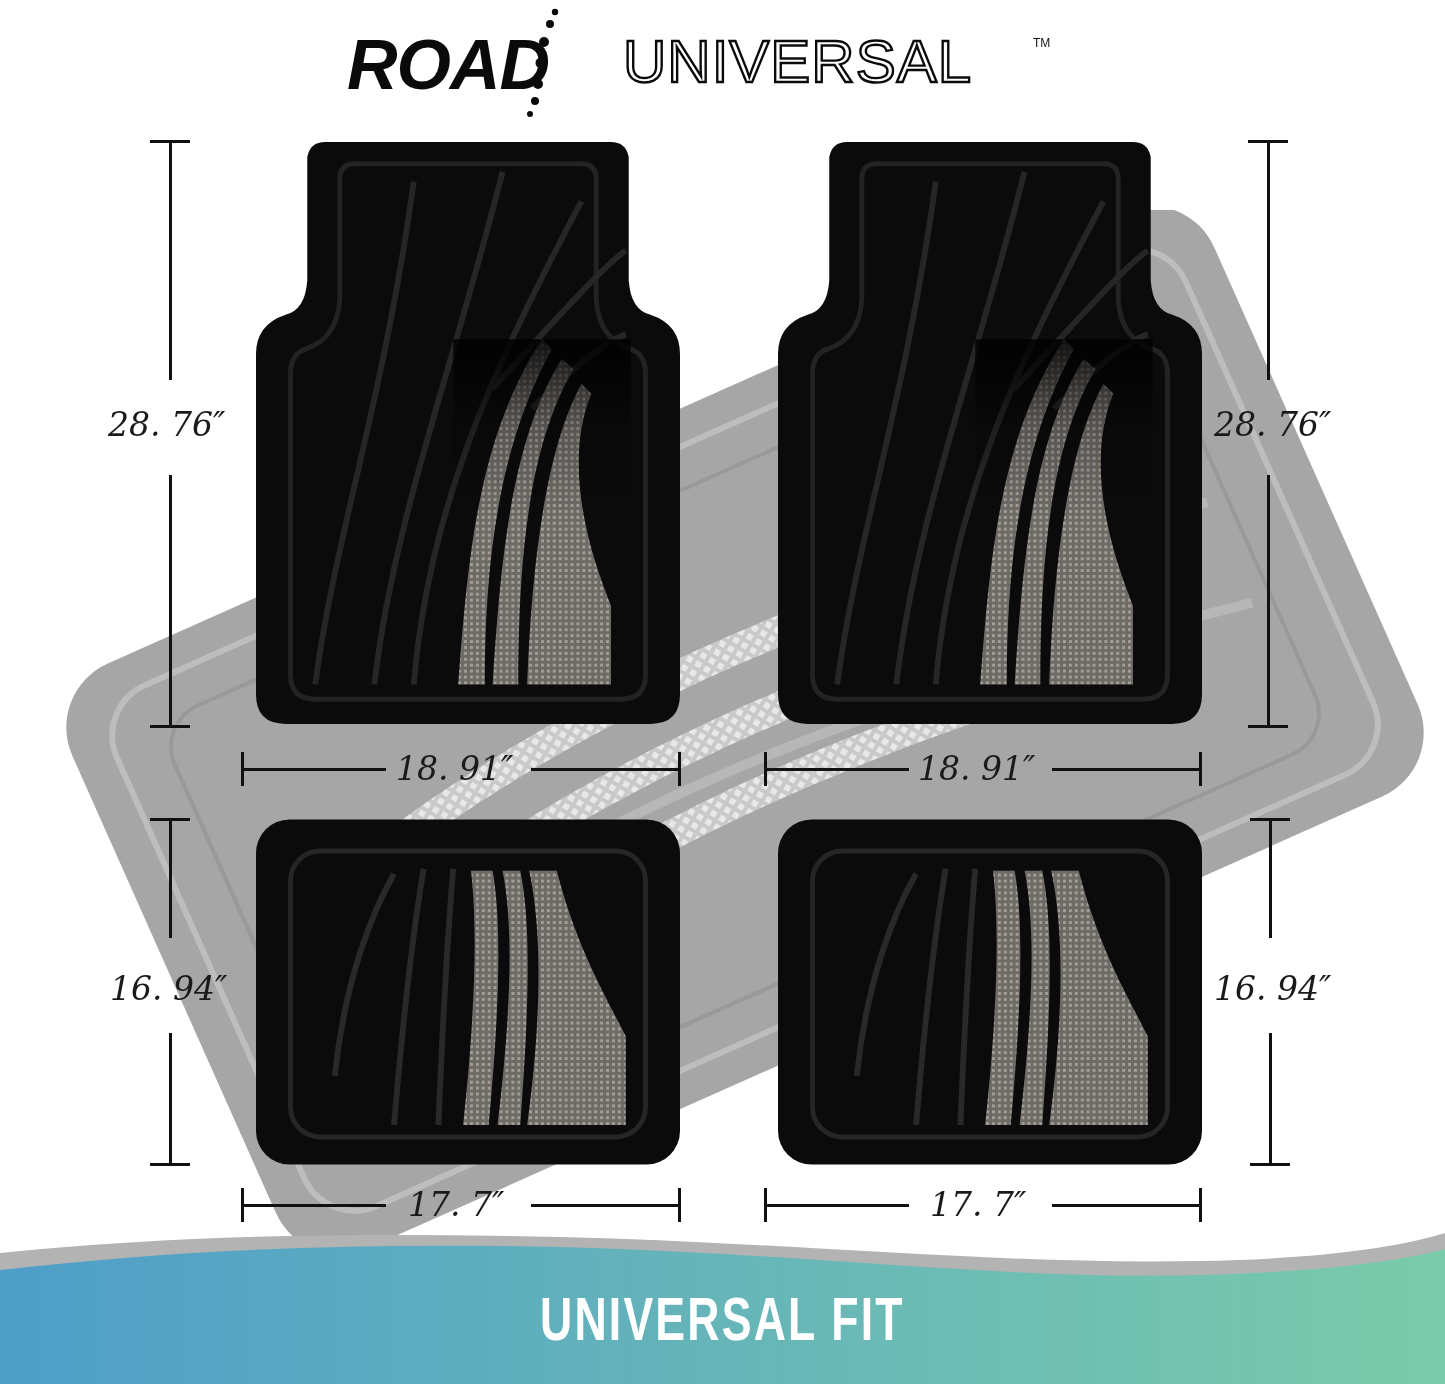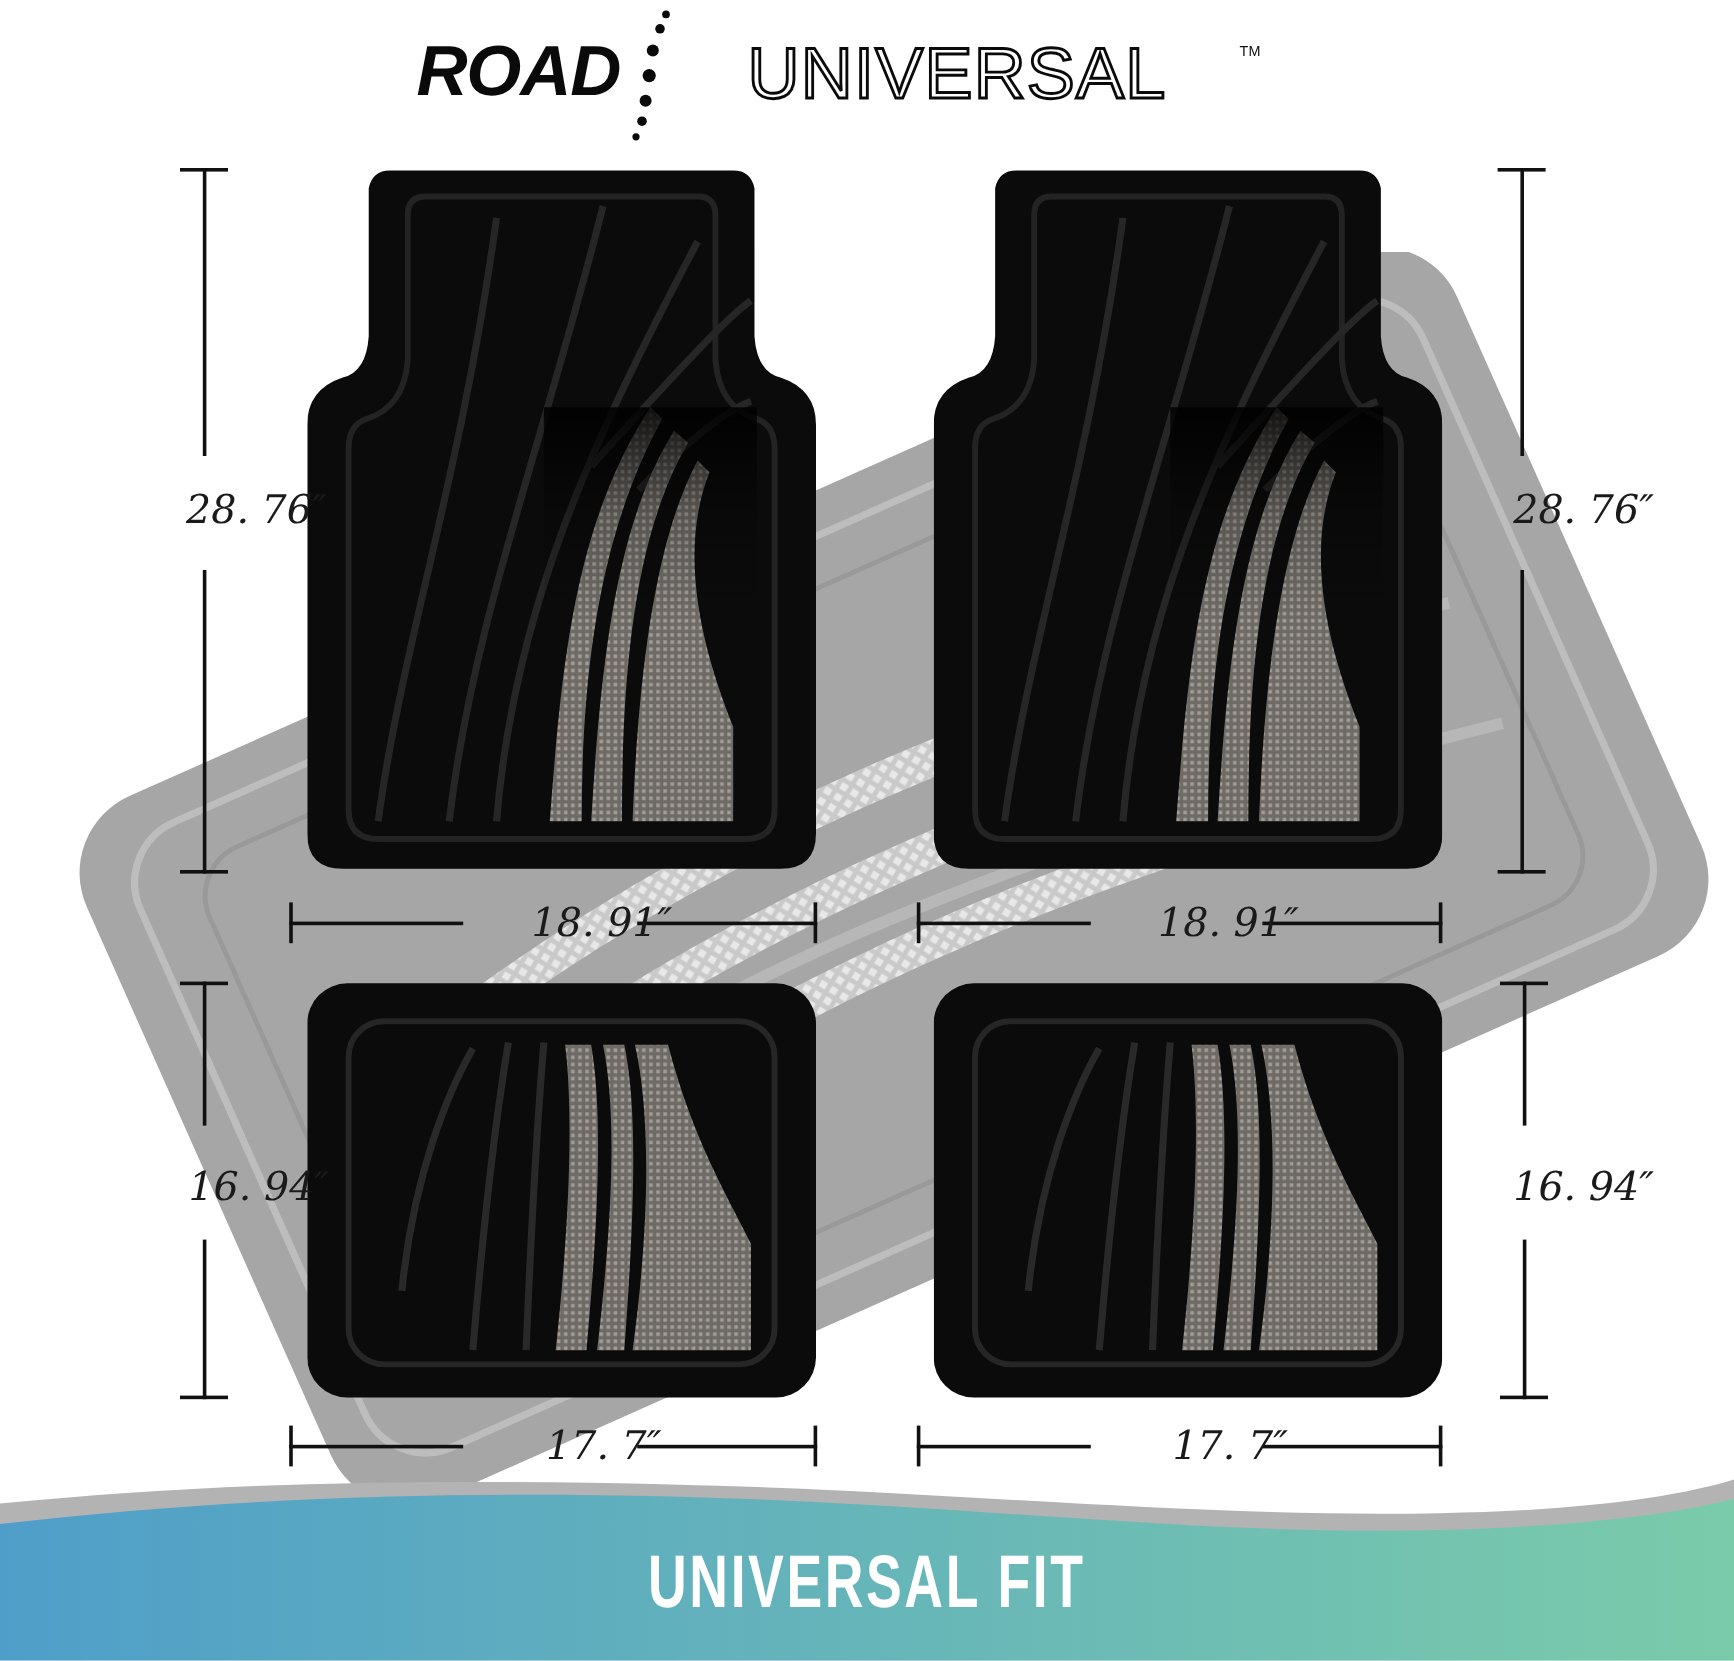--- a/index.html
+++ b/index.html
@@ -9,21 +9,21 @@
     font-family: "Liberation Sans", sans-serif;
   }
   
   .logo {
     position: absolute; left: 345px; top: 8px; width: 720px; height: 110px;
   }
   .logo-road {
     position: absolute; left: 2px; top: 22px;
     font-family: "Liberation Sans", sans-serif;
     font-weight: 700; font-style: italic;
-    font-size: 59px; letter-spacing: -1px; color: #0a0a0a;
+    font-size: 70px; letter-spacing: -1px; color: #0a0a0a;
     line-height: 1;
   }
   .logo-comforts {
     position: absolute; left: 278px; top: 24px;
     font-family: "Liberation Sans", sans-serif;
     font-weight: 400; font-size: 60px; letter-spacing: 1px;
     color: #ffffff; -webkit-text-stroke: 2.4px #0a0a0a; line-height: 1;
   }
   .logo-tm {
     position: absolute; left: 688px; top: 28px; font-size: 12px; color: #111;
@@ -44,21 +44,21 @@
     position: absolute; width: 40px;
   }
   .dim-v .cap { position: absolute; left: 0; width: 40px; height: 2.5px; background: #111; }
   .dim-v .line { position: absolute; left: 19px; width: 2.5px; background: #111; }
   .dim-h { position: absolute; height: 34px; }
   .dim-h .cap { position: absolute; top: 0; width: 2.5px; height: 34px; background: #111; }
   .dim-h .line { position: absolute; top: 16px; height: 2.5px; background: #111; }
   .dim-label {
     position: absolute;
     font-family: "DejaVu Serif", serif; font-style: italic;
-    font-size: 33px; color: #1a1a1a; white-space: nowrap; line-height: 1; margin-left: 47px;
+    font-size: 33px; color: #1a1a1a; white-space: nowrap; line-height: 1;
   }
 
   
   .banner { position: absolute; left: 0; top: 1225px; width: 1445px; height: 159px; }
   .banner-title {
     position: absolute; left: 0; top: 1288px; width: 1445px; text-align: center;
     font-family: "Liberation Sans", sans-serif; font-weight: 700;
     font-size: 62px; color: #ffffff; letter-spacing: 3px;
     transform: scaleX(0.72); transform-origin: 722px 0;
     line-height: 1;

